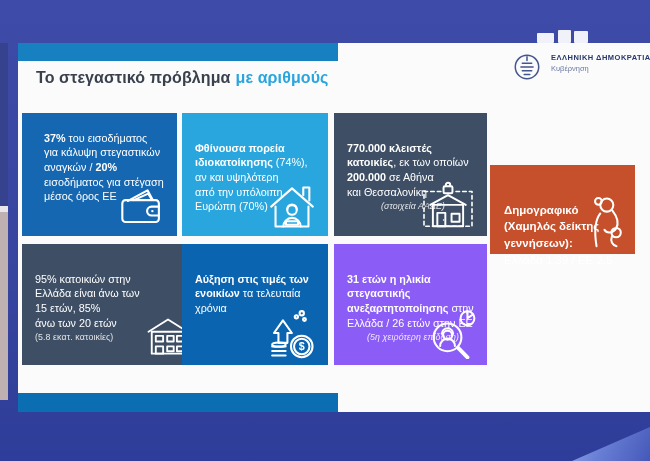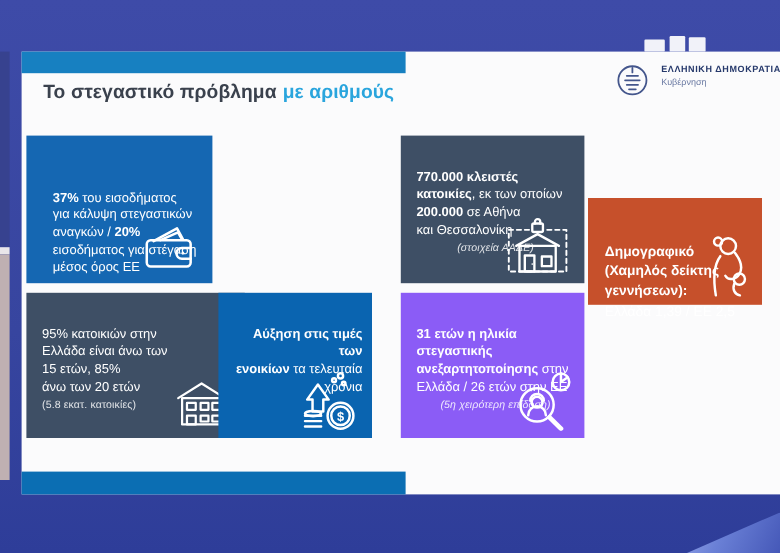--- a/index.html
+++ b/index.html
@@ -40,25 +40,25 @@
   .gov .txt{position:absolute;left:39px;top:4px;}
   .gov .l1{font-size:7.5px;font-weight:bold;color:#26396b;letter-spacing:.5px;}
   .gov .l2{font-size:7.5px;color:#6b7aa3;margin-top:2px;}
 
   
   .stat{position:absolute;box-sizing:border-box;color:#fff;
         font-size:10.8px;line-height:1.36;padding:13px 8px 0 13px;white-space:pre-line;}
   .stat .b{font-weight:bold;}
   .stat .sm{display:block;font-size:8.8px;opacity:.85;margin-top:2px;letter-spacing:.1px;}
   .stat .it{font-style:italic;text-align:center;}
-  .s1{left:4px;top:70px;width:155px;height:123px;background:#1567b2;padding-left:22px;padding-top:30px;}
+  .s1{left:4px;top:70px;width:155px;height:123px;background:#1567b2;padding-left:22px;padding-top:3px;}
   .s2{left:164px;top:70px;width:146px;height:123px;background:#2aa6df;}
   .s3{left:316px;top:70px;width:153px;height:123px;background:#3e4f65;}
   .s4{left:4px;top:201px;width:182px;height:121px;background:#3e4f65;}
-  .s5{left:164px;top:201px;width:128px;height:121px;background:#0a64b0;text-align:right;}
+  .s5{left:164px;top:201px;width:146px;height:121px;background:#0a64b0;}
   .s6{left:316px;top:201px;width:153px;height:121px;background:#8b5cf6;}
   .side{left:472px;top:122px;width:145px;height:89px;background:#c6502b;
         font-size:11.5px;line-height:1.45;padding:20px 10px 0 14px;}
   .side .blk{display:block;font-weight:normal;}
 
   .ic{position:absolute;right:8px;bottom:6px;line-height:0;}
   .ic svg{display:block;}
 </style>
 </head>
 <body>
@@ -105,20 +105,38 @@
         <svg width="52" height="44" viewBox="0 0 64 54" fill="none" stroke="#fff" stroke-width="2.6" stroke-linecap="round" stroke-linejoin="round">
           <path d="M16 22 L40 9 L46 20"></path>
           <path d="M23 21 L41 13 L45 20"></path>
           <rect x="9" y="21" width="45" height="27" rx="4"></rect>
           <path d="M54 29 h-9 a5.5 5.5 0 0 0 0 11 h9"></path>
           <circle cx="46" cy="34.5" r="1.5" fill="#fff" stroke="none"></circle>
         </svg>
       </span>
     </div>
 
+    <div class="stat s2">
+      <span class="b">Φθίνουσα πορεία
+ιδιοκατοίκησης</span><span> (74%),
+αν και υψηλότερη
+από την υπόλοιπη
+Ευρώπη (70%)</span>
+      <span class="ic">
+        <svg width="56" height="52" viewBox="0 0 64 60" fill="none" stroke="#fff" stroke-width="2.4" stroke-linecap="round" stroke-linejoin="round">
+          <path d="M45 20 v-9 h7 v15"></path>
+          <path d="M8 33 L32 12 L56 33"></path>
+          <path d="M13 33 V56 H51 V33"></path>
+          <circle cx="32" cy="37" r="5.5"></circle>
+          <path d="M26.5 36 a5.5 5.5 0 0 1 11 0"></path>
+          <path d="M22 56 a10 10 0 0 1 20 0"></path>
+          <path d="M25 50 h14 v4 h-14 z"></path>
+        </svg>
+      </span>
+    </div>
 
     <div class="stat s3">
       <span class="b">770.000 κλειστές
 κατοικίες</span><span>, εκ των οποίων
 </span><span class="b">200.000</span><span> σε Αθήνα
 και Θεσσαλονίκη</span>
       <span class="sm it">(στοιχεία ΑΑΔΕ)</span>
       <span class="ic" style="right:10px;bottom:8px;">
         <svg width="58" height="48" viewBox="0 0 64 54" fill="none" stroke="#fff" stroke-width="2.2" stroke-linecap="round" stroke-linejoin="round">
           <path d="M24 13 H5 V52 H59 V13 H40" stroke-dasharray="4 3.5" stroke-width="1.8"></path>

